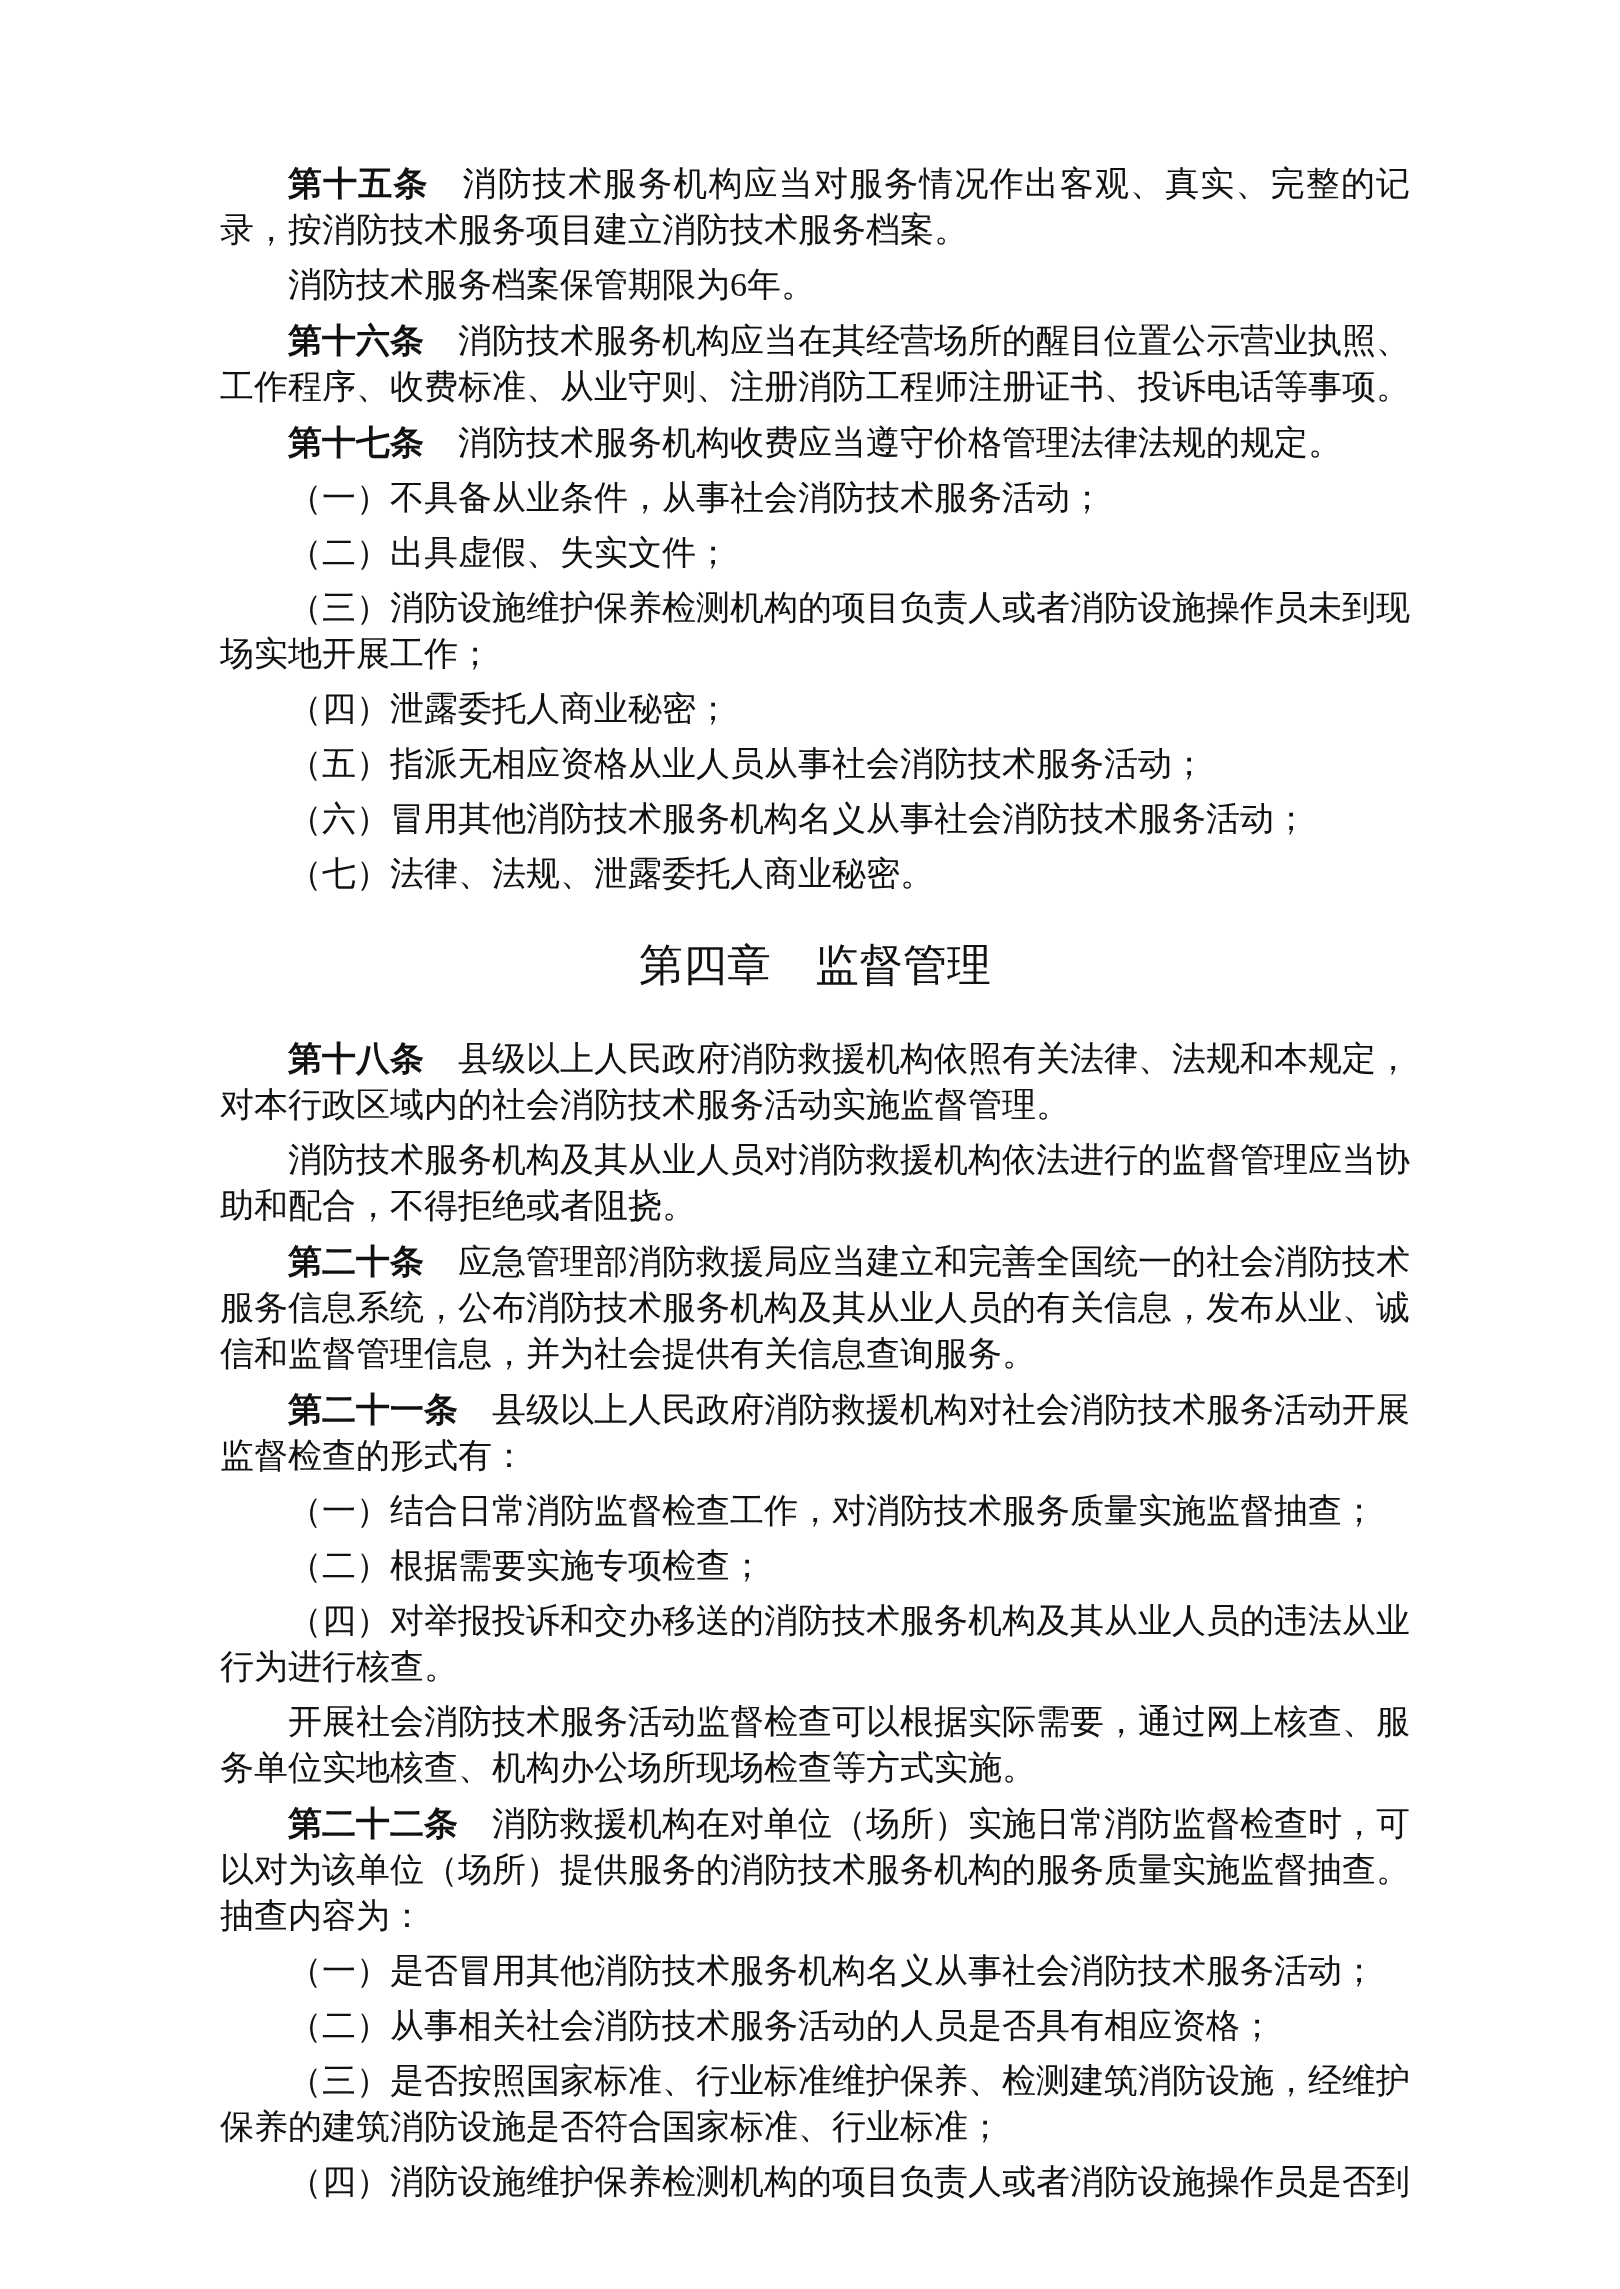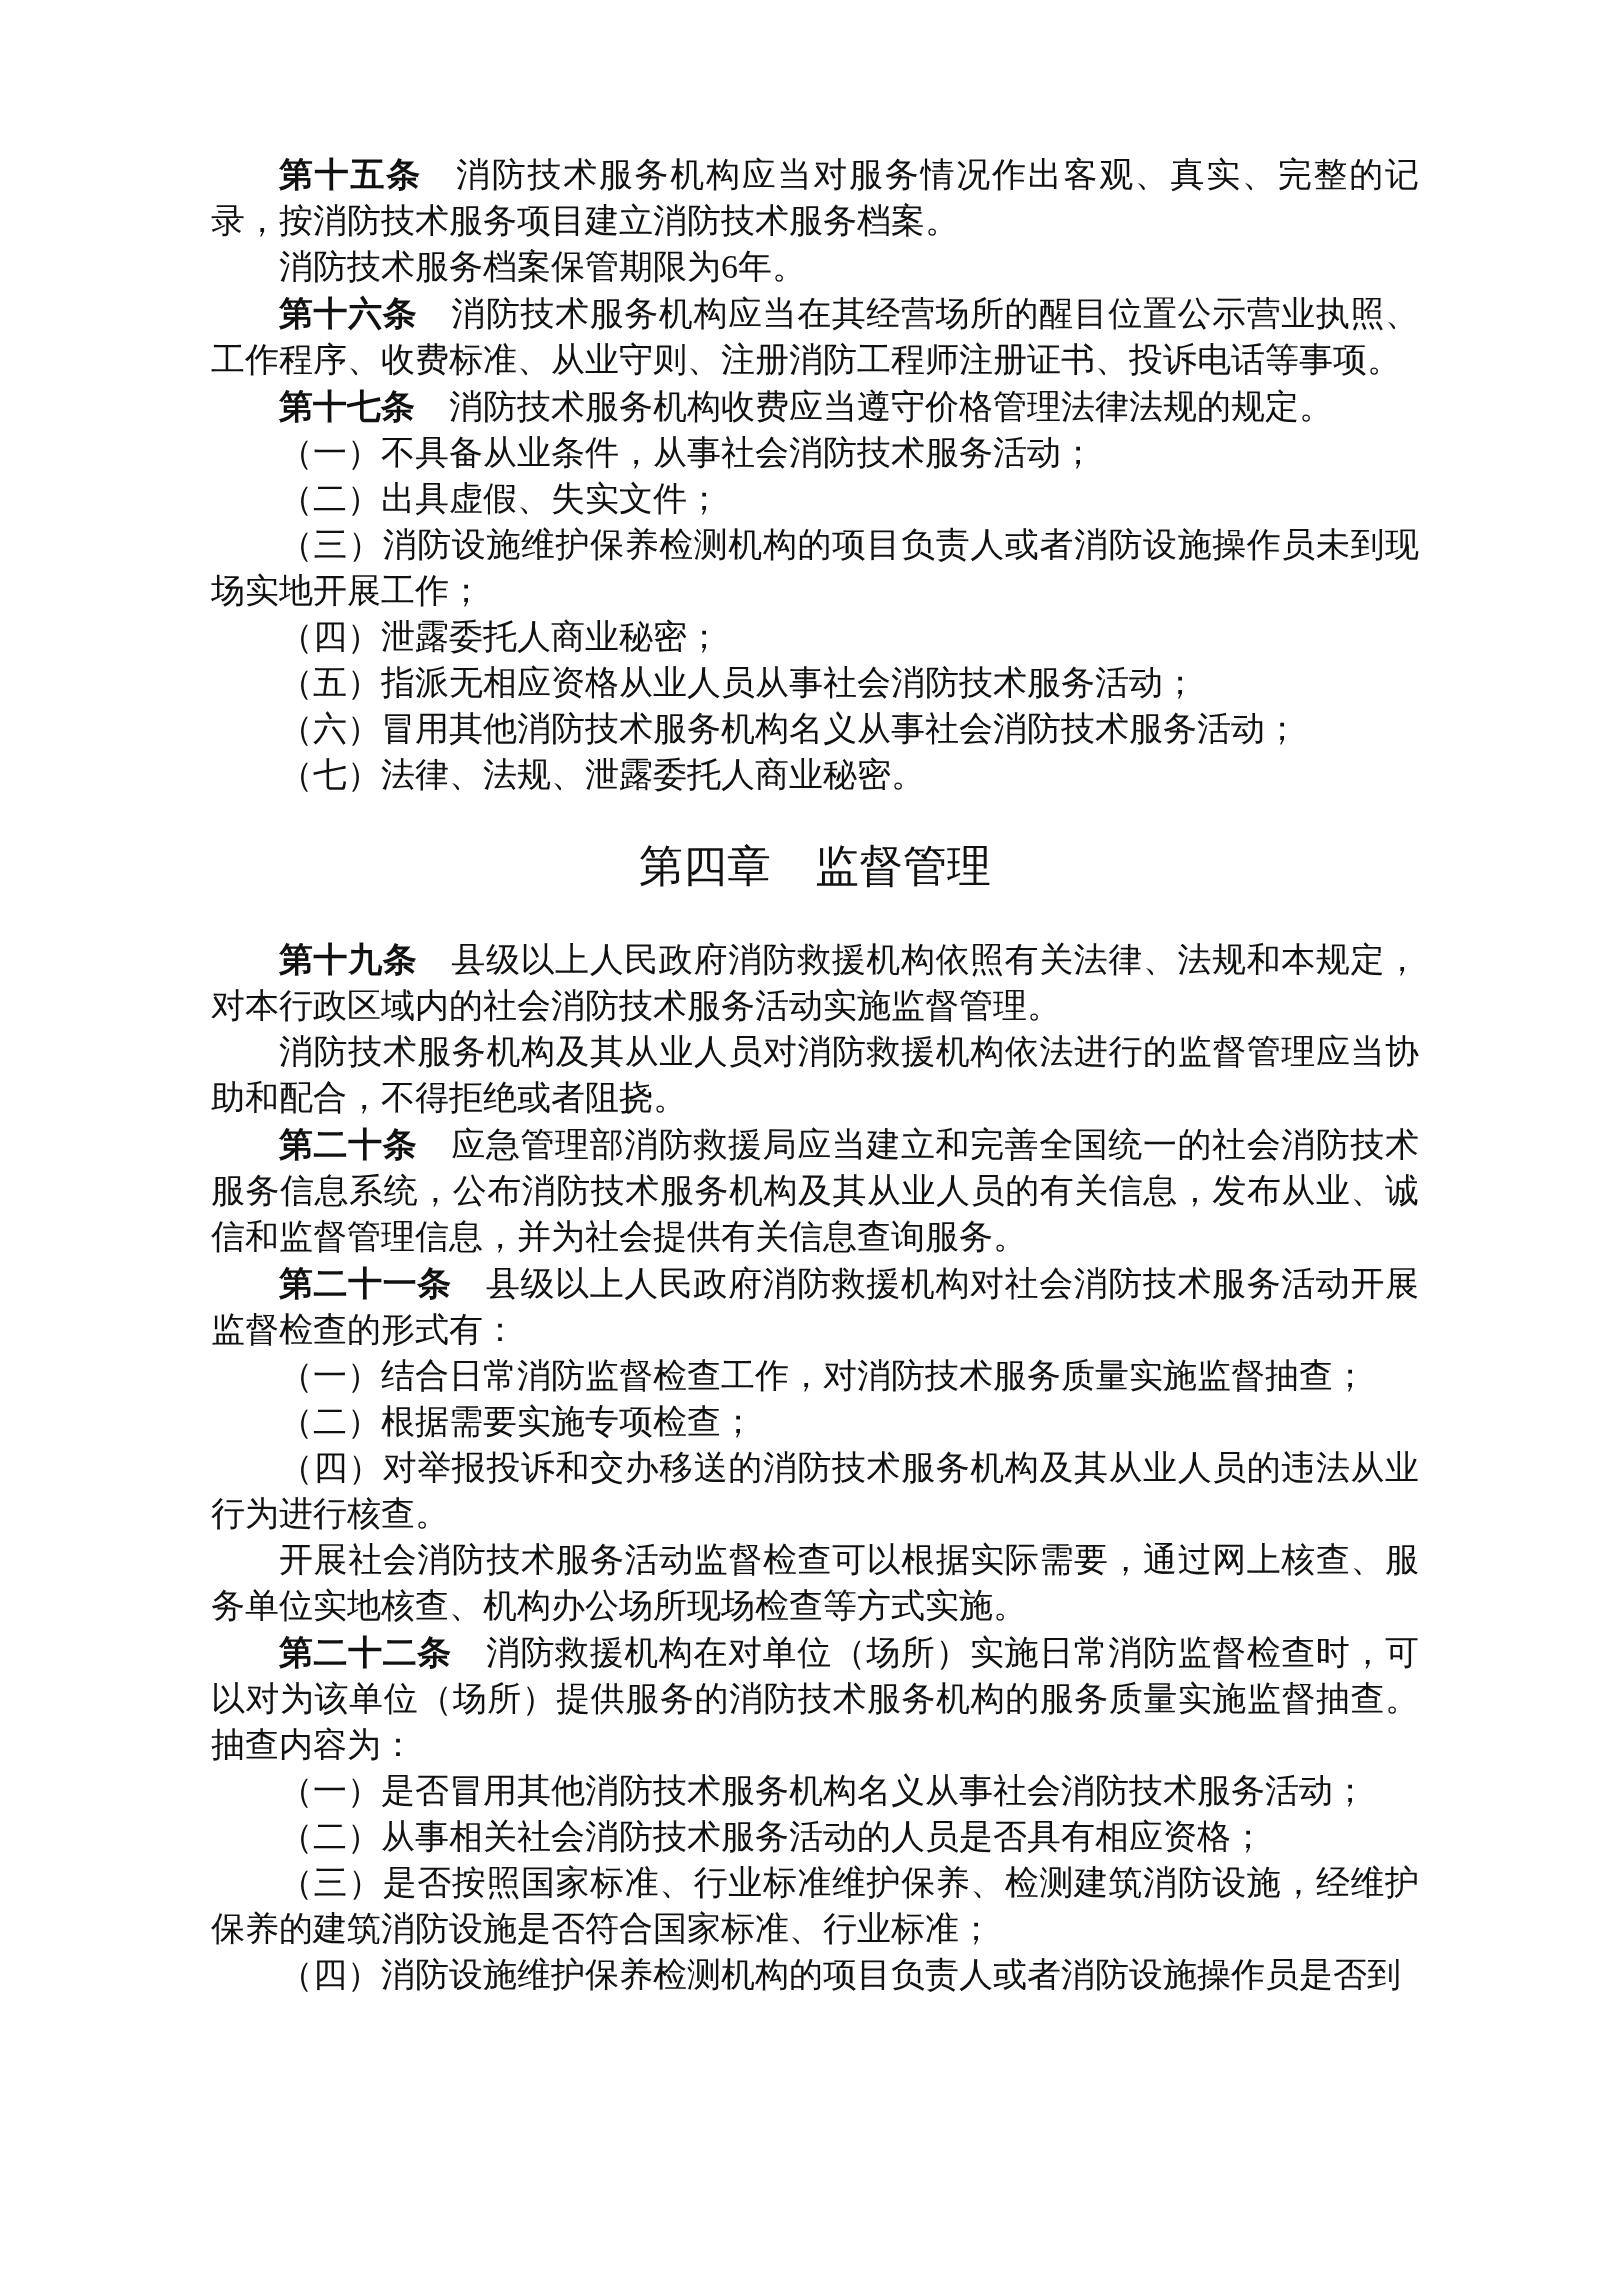--- a/index.html
+++ b/index.html
@@ -28,21 +28,21 @@
     left: 211px;
     top: 151px;
     width: 1208px;
     font-size: 34px;
     line-height: 46px;
     text-align: justify;
     text-justify: inter-ideograph;
     letter-spacing: 0;
   }
   p.para {
-    margin: 0;
+    margin: 9px;
     padding: 0;
     text-indent: 2em;
   }
   .art-num {
     font-weight: 700;
     font-family: "Liberation Sans", "DejaVu Sans", sans-serif;
     margin-right: 34px;
   }
   h2.chapter {
     margin: 46px 0;
@@ -64,21 +64,21 @@
       <p class="para"><span class="art-num">第十六条</span><span>消防技术服务机构应当在其经营场所的醒目位置公示营业执照、工作程序、收费标准、从业守则、注册消防工程师注册证书、投诉电话等事项。</span></p>
       <p class="para"><span class="art-num">第十七条</span><span>消防技术服务机构收费应当遵守价格管理法律法规的规定。</span></p>
       <p class="para">（一）不具备从业条件，从事社会消防技术服务活动；</p>
       <p class="para">（二）出具虚假、失实文件；</p>
       <p class="para">（三）消防设施维护保养检测机构的项目负责人或者消防设施操作员未到现场实地开展工作；</p>
       <p class="para">（四）泄露委托人商业秘密；</p>
       <p class="para">（五）指派无相应资格从业人员从事社会消防技术服务活动；</p>
       <p class="para">（六）冒用其他消防技术服务机构名义从事社会消防技术服务活动；</p>
       <p class="para">（七）法律、法规、泄露委托人商业秘密。</p>
       <h2 class="chapter">第四章　监督管理</h2>
-      <p class="para"><span class="art-num">第十九条</span><span>县级以上人民政府消防救援机构依照有关法律、法规和本规定，对本行政区域内的社会消防技术服务活动实施监督管理。</span></p>
+      <p class="para"><span class="art-num">第十八条</span><span>县级以上人民政府消防救援机构依照有关法律、法规和本规定，对本行政区域内的社会消防技术服务活动实施监督管理。</span></p>
       <p class="para">消防技术服务机构及其从业人员对消防救援机构依法进行的监督管理应当协助和配合，不得拒绝或者阻挠。</p>
       <p class="para"><span class="art-num">第二十条</span><span>应急管理部消防救援局应当建立和完善全国统一的社会消防技术服务信息系统，公布消防技术服务机构及其从业人员的有关信息，发布从业、诚信和监督管理信息，并为社会提供有关信息查询服务。</span></p>
       <p class="para"><span class="art-num">第二十一条</span><span>县级以上人民政府消防救援机构对社会消防技术服务活动开展监督检查的形式有：</span></p>
       <p class="para">（一）结合日常消防监督检查工作，对消防技术服务质量实施监督抽查；</p>
       <p class="para">（二）根据需要实施专项检查；</p>
       <p class="para">（四）对举报投诉和交办移送的消防技术服务机构及其从业人员的违法从业行为进行核查。</p>
       <p class="para">开展社会消防技术服务活动监督检查可以根据实际需要，通过网上核查、服务单位实地核查、机构办公场所现场检查等方式实施。</p>
       <p class="para"><span class="art-num">第二十二条</span><span>消防救援机构在对单位（场所）实施日常消防监督检查时，可以对为该单位（场所）提供服务的消防技术服务机构的服务质量实施监督抽查。抽查内容为：</span></p>
       <p class="para">（一）是否冒用其他消防技术服务机构名义从事社会消防技术服务活动；</p>
       <p class="para">（二）从事相关社会消防技术服务活动的人员是否具有相应资格；</p>

